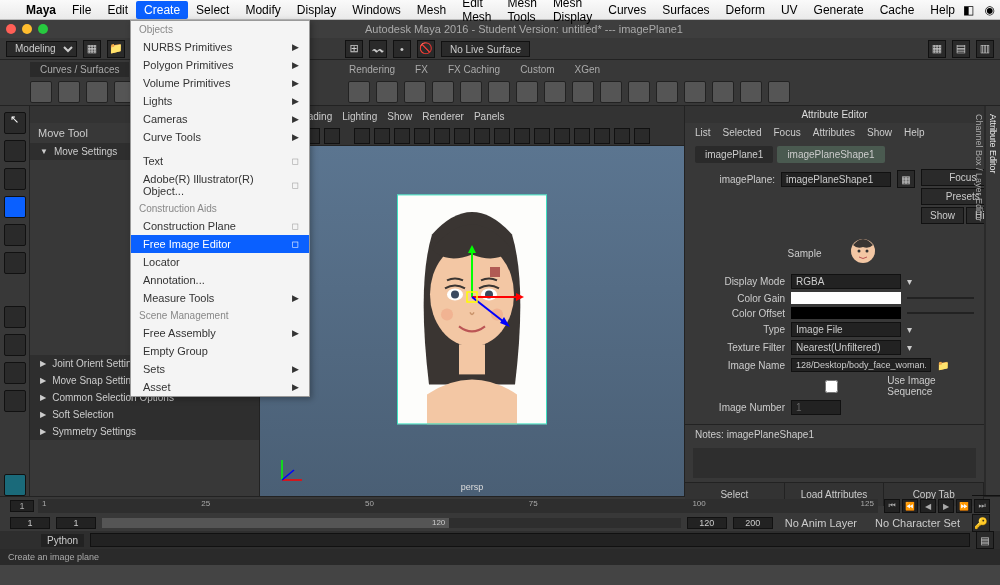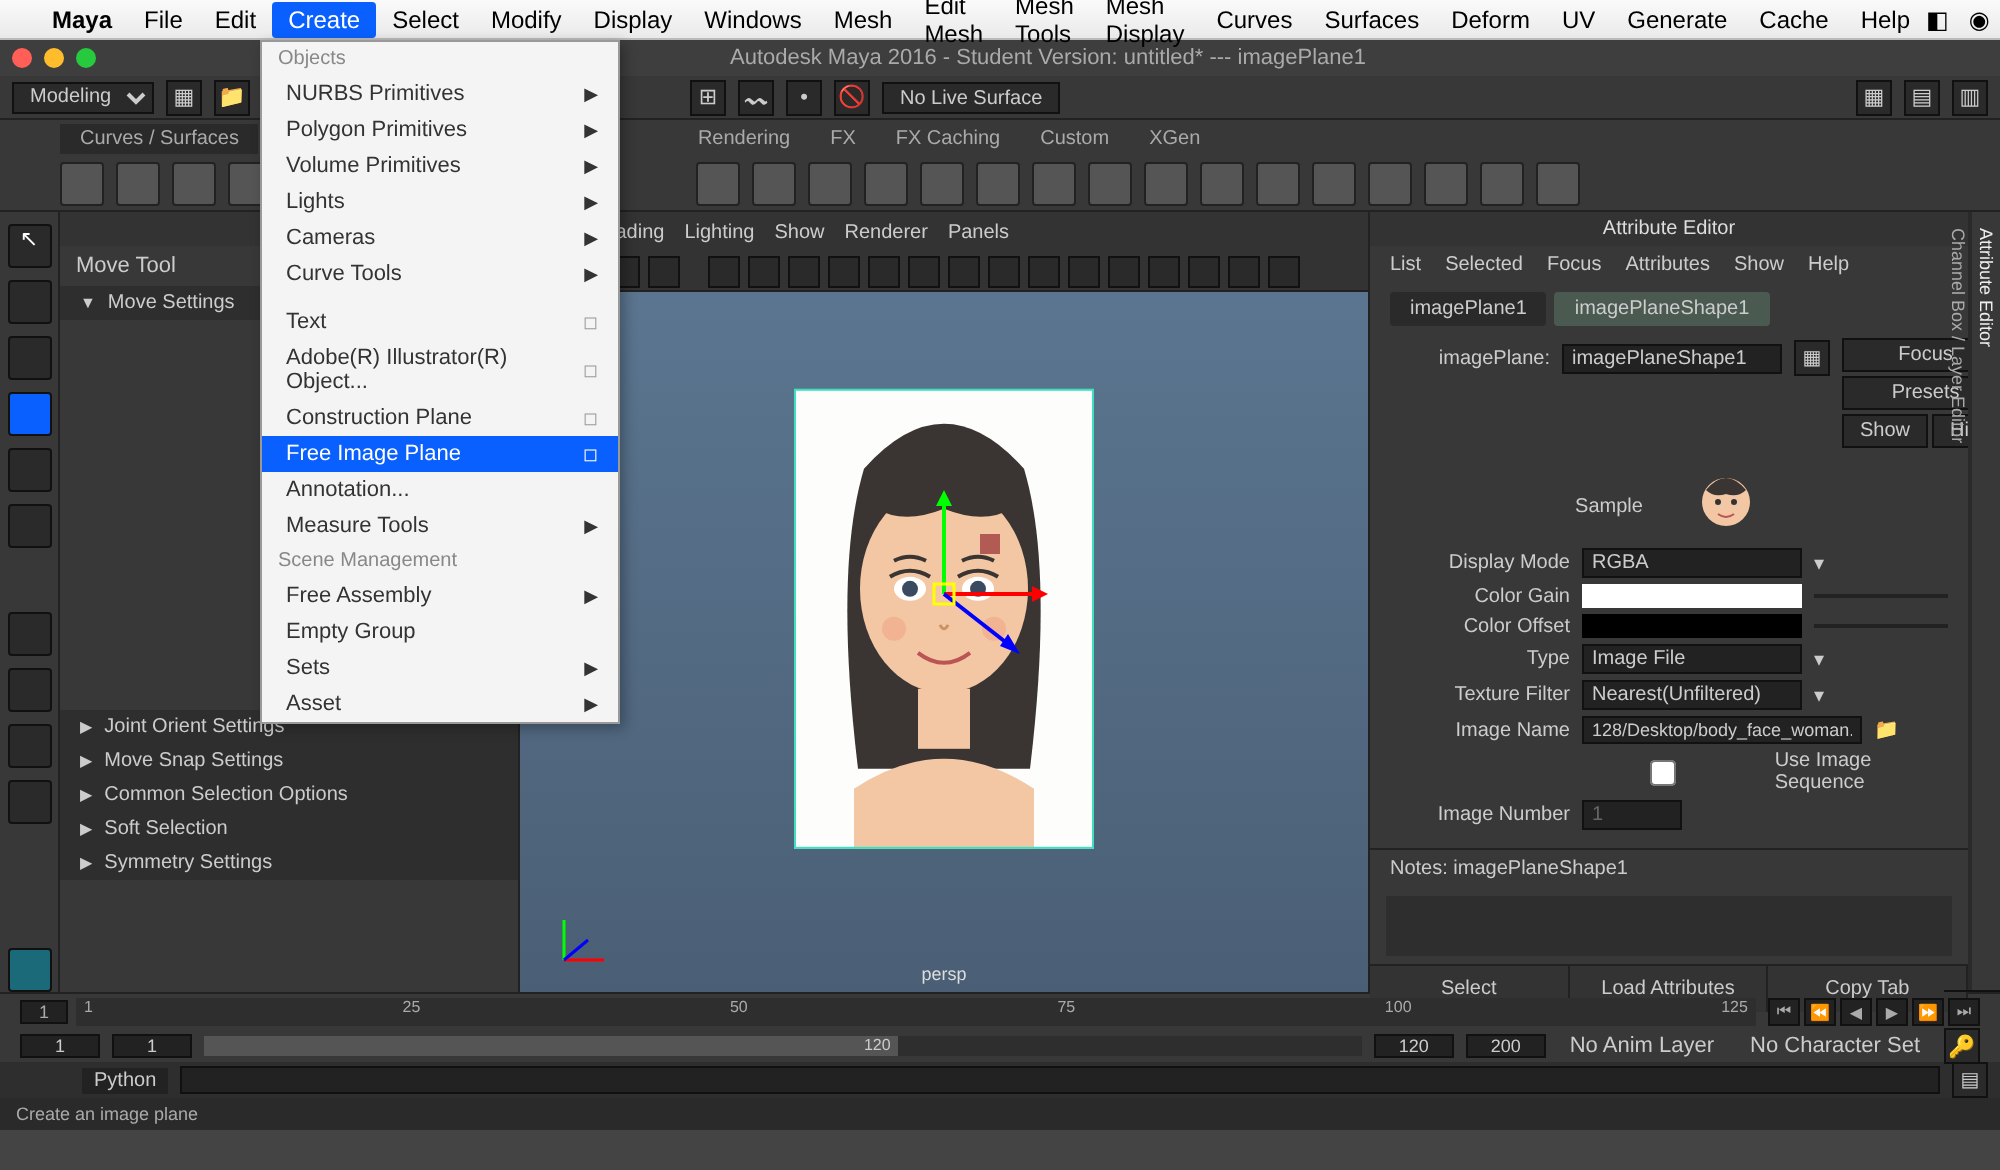--- a/index.html
+++ b/index.html
@@ -528,29 +528,33 @@
     </div>
   <div style="height:6px"></div>
   <div class="mi">
       <span>Text</span>
       <span class="opt">◻</span>
     </div>
   <div class="mi">
       <span>Adobe(R) Illustrator(R) Object...</span>
       <span class="opt">◻</span>
     </div>
+  <div class="hdr">Construction Aids</div>
   <div class="mi">
       <span>Construction Plane</span>
       <span class="opt">◻</span>
     </div>
   <div class="mi sel">
-      <span>Free Image Plane</span>
+      <span>Free Image Editor</span>
       <span class="opt" style="color:#fff">◻</span>
     </div>
   <div class="mi">
+      <span>Locator</span>
+    </div>
+  <div class="mi">
       <span>Annotation...</span>
     </div>
   <div class="mi">
       <span>Measure Tools</span>
       <span class="sub">▶</span>
     </div>
   <div class="hdr">Scene Management</div>
   <div class="mi">
       <span>Free Assembly</span>
       <span class="sub">▶</span>

